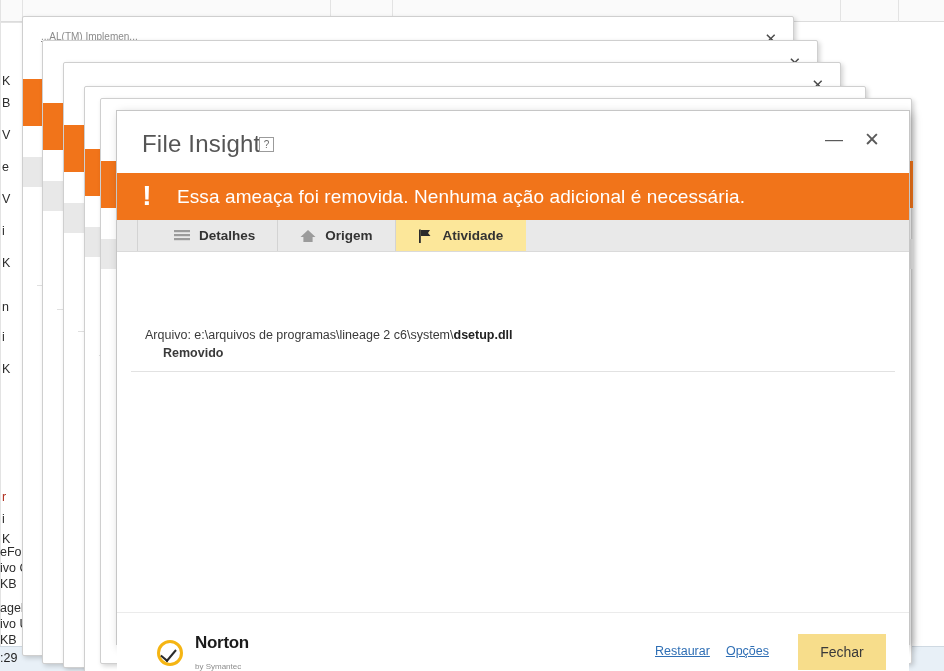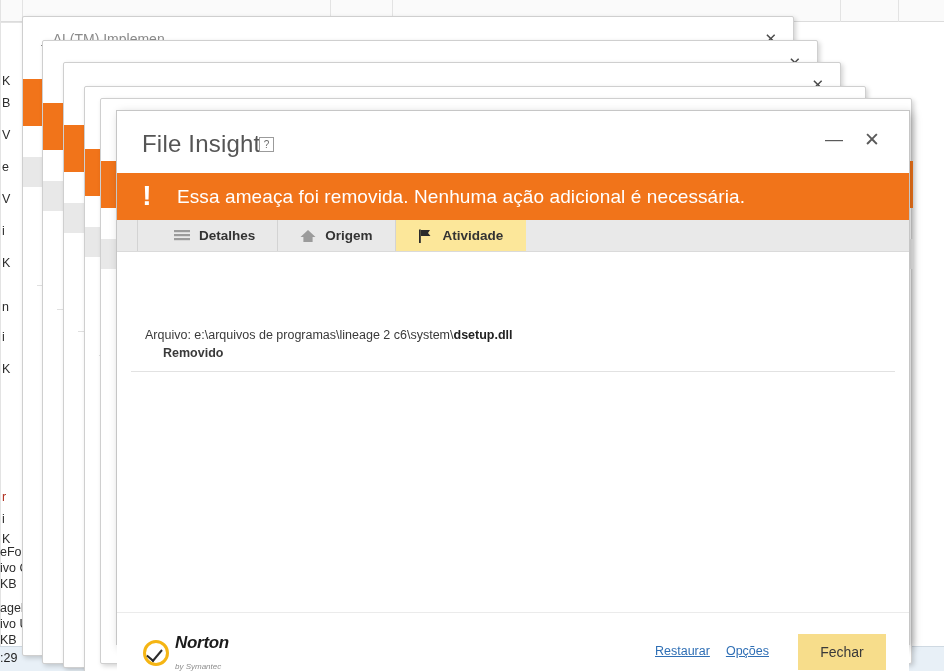--- a/index.html
+++ b/index.html
@@ -42,21 +42,21 @@
   
   .ghost {
     position: absolute;
     background: #ffffff;
     border: 1px solid #cfcfcf;
     border-radius: 2px;
     box-shadow: 2px 2px 5px rgba(0,0,0,0.18);
   }
   .ghost .g-title {
     position:absolute; left:18px; top:14px;
-    font-size:14px; color:#8b8b8b; white-space:nowrap;text-decoration:underline;
+    font-size:10px; color:#8b8b8b; white-space:nowrap;text-decoration:underline;
   }
   .ghost .g-close {
     position:absolute; right:16px; top:14px;
     font-size:15px; color:#4a4a4a; line-height:1;
   }
   .ghost .g-banner {
     position:absolute; left:0; height:47px; background:#f1741a;
   }
   .ghost .g-tabs {
     position:absolute; left:0; height:30px; background:#e8e8e8;
@@ -180,22 +180,22 @@
   }
 
   
   .footer {
     position:relative; height: 80px; background:#ffffff;
   }
   .footer-rule {
     position:absolute; left:0; right:0; top:0; height:1px; background:#ebebeb;
   }
   .norton {
-    position:absolute; left: 26px; top: 22px;
-    display:flex; align-items:center; gap:6px;font-style:italic;
+    position:absolute; left: 40px; top: 22px;
+    display:flex; align-items:center; gap:12px;
   }
   .n-mark {
     width: 26px; height: 26px; border-radius: 50%;
     background: #ffffff;
     border: 3px solid #f5b513;
     position:relative;
   }
   .n-mark::after {
     content:"";
     position:absolute; left: 4px; top: 3px;

